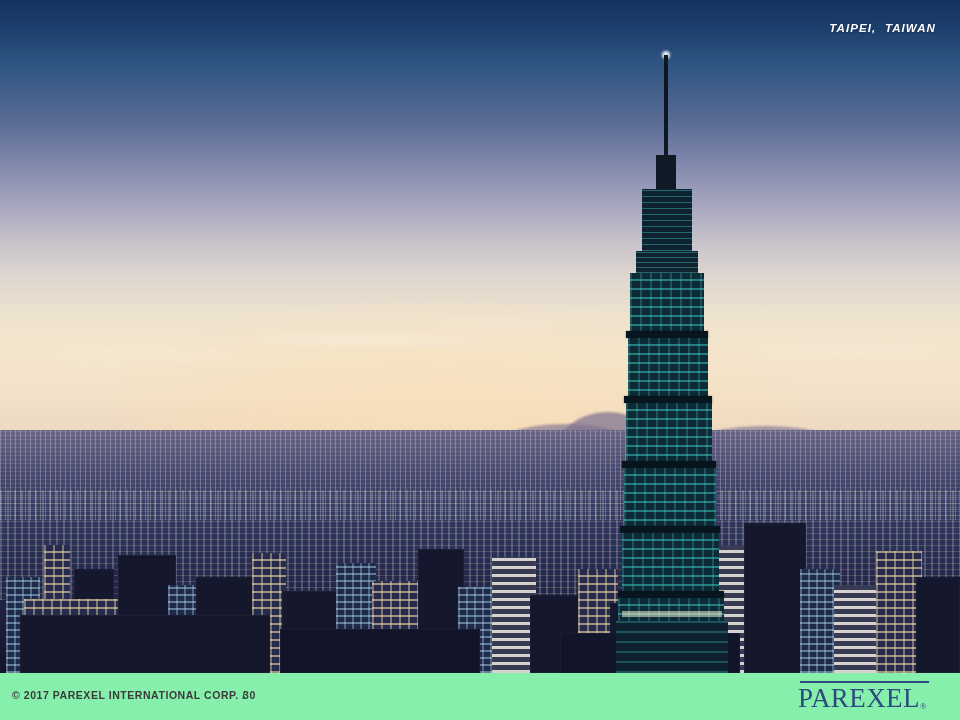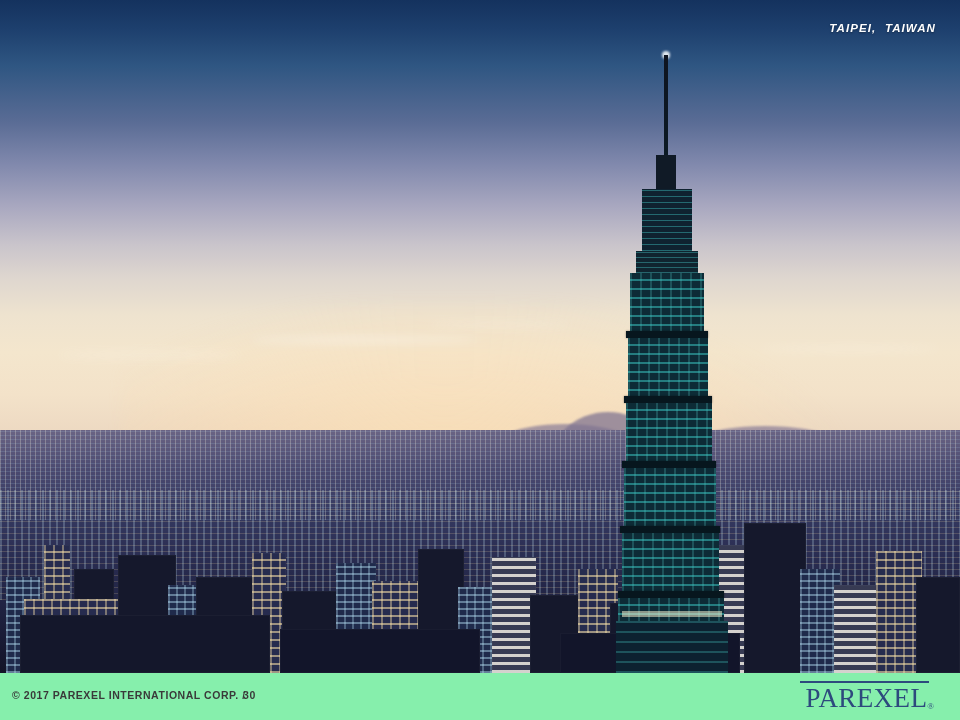--- a/index.html
+++ b/index.html
@@ -298,21 +298,21 @@
     left: 243px; top: 16px;
     color: #3a3a3a;
     font-size: 10.5px;
     font-weight: bold;
     letter-spacing: 0.55px;
   }
   .logo {
     position: absolute;
     right: 18px; top: 8px;
     width: 144px;
-    text-align: center;
+    text-align: left;
   }
   .logo-rule {
     width: 129px; height: 2px; background: #2d4a7d; margin: 0 0 1px 2px;
   }
   .logo-word {
     color: #2d4a7d;
     font-family: "Liberation Serif", serif;
     font-size: 27px;
     letter-spacing: 0.4px;
     line-height: 1.05;

